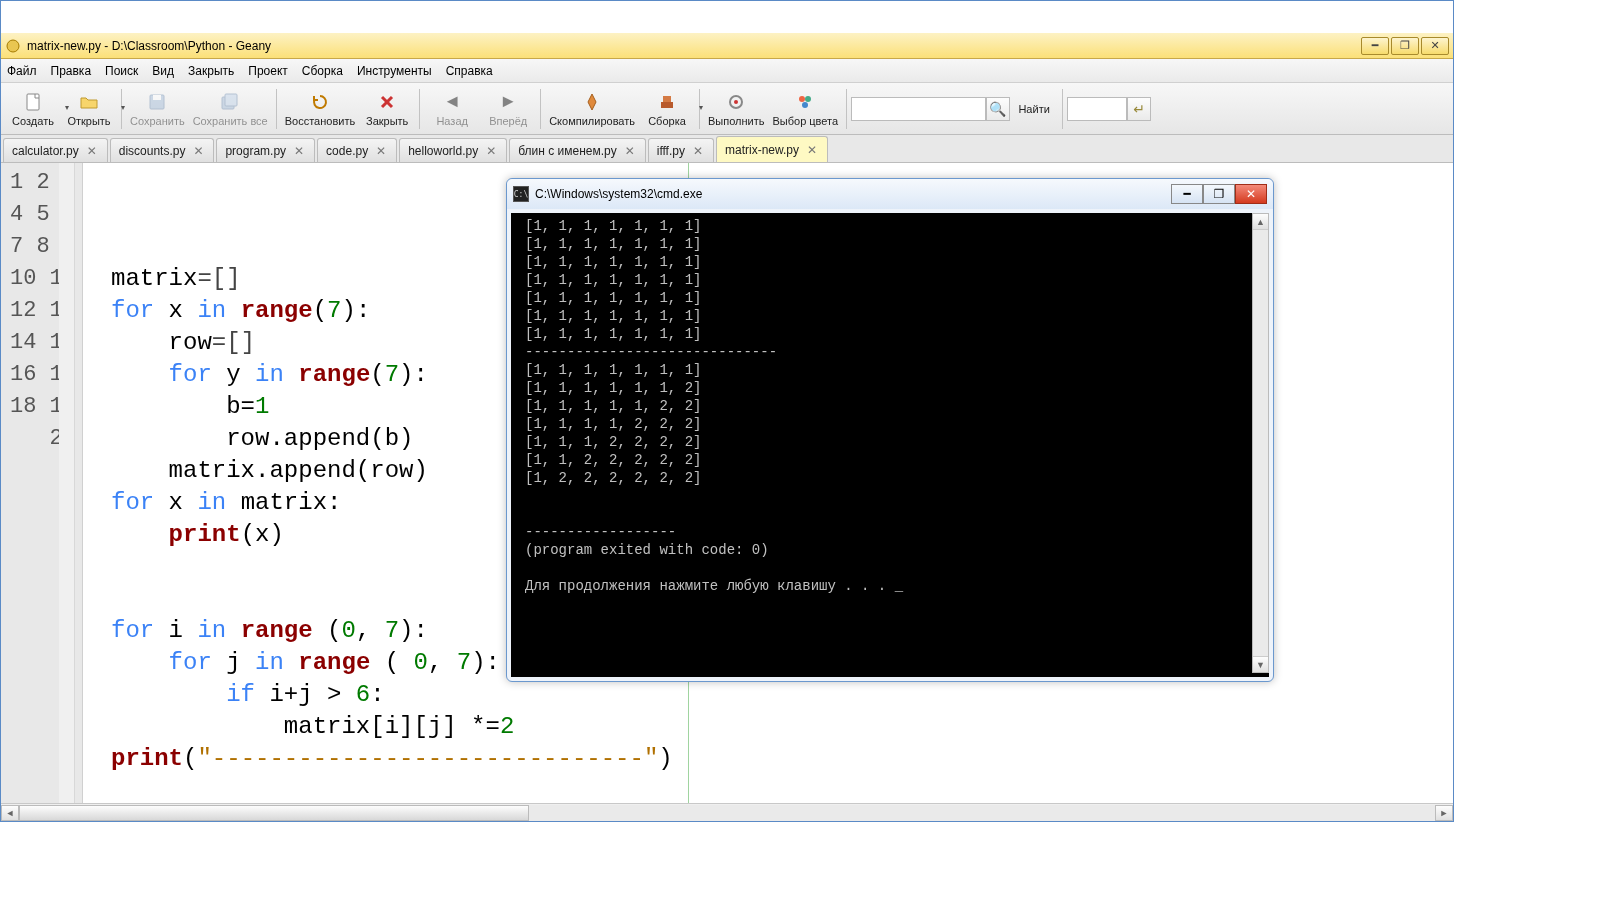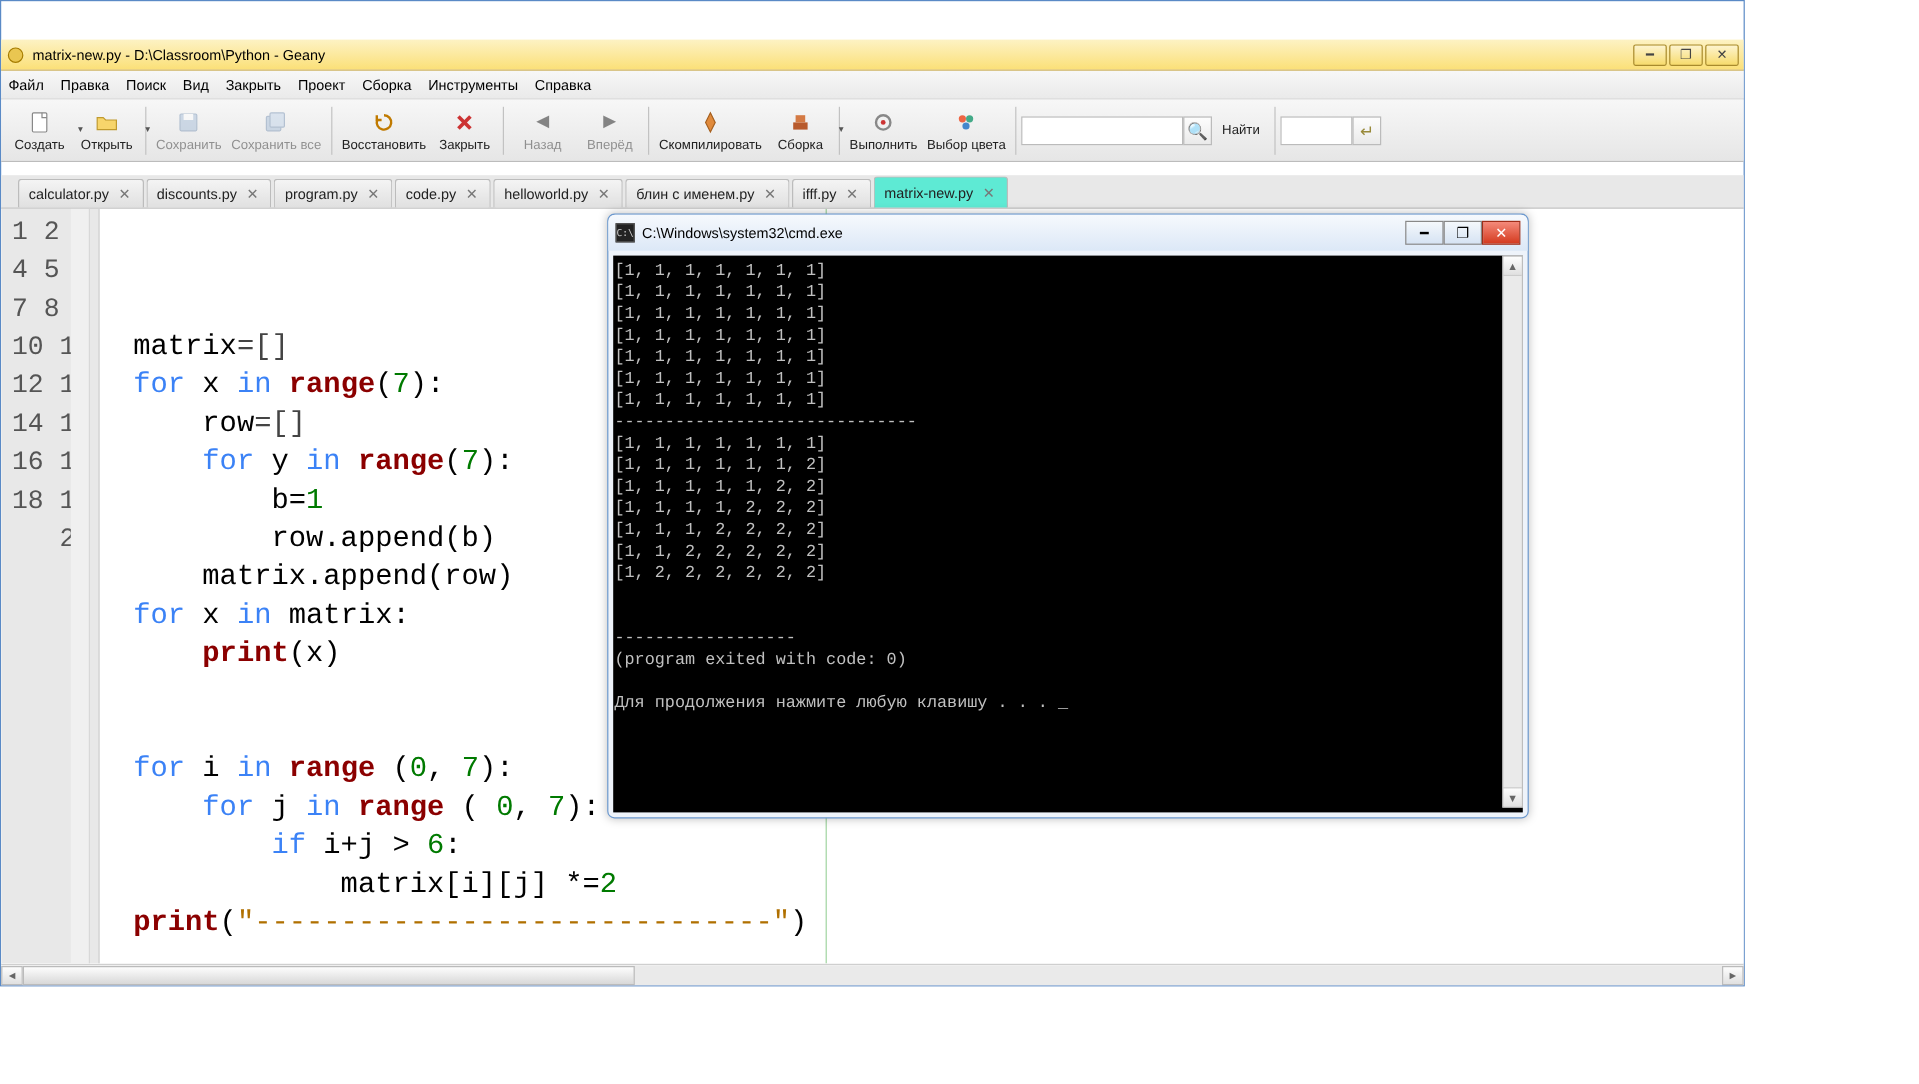--- a/index.html
+++ b/index.html
@@ -18,23 +18,23 @@
 .toolbar { height: 52px; background: linear-gradient(#f7f7f7, #e6e6e6); display: flex; align-items: center; border-bottom: 1px solid #bcbcbc; padding: 0 4px; }
 .tool-sep { width: 1px; height: 40px; background: #c2c2c2; margin: 0 4px; }
 .tool-btn { display: flex; flex-direction: column; align-items: center; justify-content: center; min-width: 56px; height: 48px; padding: 0 4px; cursor: default; position: relative; }
 .tool-btn.disabled { opacity: 0.45; }
 .tool-btn .ticon { width: 22px; height: 22px; margin-bottom: 2px; display: flex; align-items: center; justify-content: center; font-size: 18px; }
 .tool-btn .tlabel { font-size: 11px; color: #222; }
 .tool-btn .dd { position: absolute; right: -8px; top: 18px; font-size: 8px; color: #555; }
 .tool-input { height: 24px; width: 135px; border: 1px solid #bbb; background: #fff; padding: 0 4px; font-size: 12px; }
 .tool-mini-btn { width:24px; height:24px; border:1px solid #bbb; background:linear-gradient(#fdfdfd,#eaeaea); display:flex; align-items:center; justify-content:center; font-size:14px; color:#998a3b; }
 
-.tabbar { height: 28px; background: #e8e8e8; display: flex; align-items: flex-end; padding: 0 14px; border-bottom: 1px solid #bcbcbc; margin-top: 11px; }
+.tabbar { height: 28px; background: #e8e8e8; display: flex; align-items: flex-end; padding: 0 2px; border-bottom: 1px solid #bcbcbc; }
 .tab { height: 24px; display: flex; align-items: center; padding: 0 8px; background: linear-gradient(#f4f4f4, #e0e0e0); border: 1px solid #bcbcbc; border-bottom: none; margin-right: 2px; border-radius: 3px 3px 0 0; cursor: default; }
-.tab.active { background: #5eead4; height: 26px; }
+.tab.active { background: #fef9c3; height: 26px; }
 .tab .tname { font-size: 12px; color: #222; margin-right: 6px; }
 .tab .tclose { width: 14px; height: 14px; font-size: 12px; color: #777; display: flex; align-items: center; justify-content: center; }
 
 .editor-area { flex: 1; display: flex; background: #fff; overflow: hidden; position: relative; }
 .gutter { width: 82px; background: #e8e8e8; text-align: right; padding: 4px 6px 0 0; font-family: "Courier New", monospace; font-size: 22px; color: #555; border-right: 1px solid #d0d0d0; line-height: 32px; }
 .code { flex: 1; padding: 4px 0 0 10px; font-family: "Courier New", monospace; font-size: 24px; line-height: 32px; white-space: pre; position: relative; }
 .code .kw { color: #3b82f6; font-weight: normal; }
 .code .fn { color: #8b0000; font-weight: bold; }
 .code .num { color: #007a00; }
 .code .op { color: #444; }
@@ -52,21 +52,21 @@
 .statusbar span { margin-right: 24px; }
 
 
 .cmd-window { position: absolute; left: 506px; top: 178px; width: 768px; height: 504px; border: 1px solid #6b98ce; background: #eef3fa; display: flex; flex-direction: column; box-shadow: 0 0 8px rgba(0,0,0,0.25); border-radius: 6px; }
 .cmd-titlebar { height: 30px; background: linear-gradient(#f6f9fd, #dce8f7); display: flex; align-items: center; padding: 0 6px; border-radius: 6px 6px 0 0; }
 .cmd-titlebar .cmd-icon { width: 16px; height: 16px; background: #222; border: 1px solid #555; margin-right: 6px; display:flex;align-items:center;justify-content:center;color:#ccc;font-size:8px;font-family:monospace; }
 .cmd-titlebar .cmd-title { flex: 1; font-size: 12px; color: #000; }
 .cmd-titlebar .cmd-btns { display: flex; gap: 0; }
 .cmd-btn { width: 32px; height: 20px; border: 1px solid #888; display: flex; align-items: center; justify-content: center; font-size: 12px; background: linear-gradient(#f4f8fc, #d6e3f3); cursor: default; }
 .cmd-btn.close { background: linear-gradient(#f48a7a, #d43a1f); color: #fff; border-color: #a02d18; }
-.cmd-body { flex: 1; margin: 4px; background: #000; color: #c0c0c0; font-family: "Courier New", monospace; font-size: 14px; padding: 4px 1px; white-space: pre; line-height: 18px; overflow: hidden; position: relative; }
+.cmd-body { flex: 1; margin: 4px; background: #000; color: #c0c0c0; font-family: "Courier New", monospace; font-size: 14px; padding: 4px 14px; white-space: pre; line-height: 18px; overflow: hidden; position: relative; }
 .cmd-scroll { position: absolute; right: 4px; top: 34px; bottom: 8px; width: 17px; background: #efefef; border: 1px solid #bbb; display:flex; flex-direction:column; }
 .cmd-scroll .sarrow { height: 16px; background: linear-gradient(#fdfdfd,#e0e0e0); display:flex;align-items:center;justify-content:center;font-size:9px;color:#666; border-bottom:1px solid #ccc; }
 .cmd-scroll .sarrow:last-child { border-bottom:none; border-top:1px solid #ccc; }
 .cmd-scroll .strack { flex:1; background:#eaeaea; }
 </style>
 </head>
 <body>
 
 <div class="window-frame">
 

